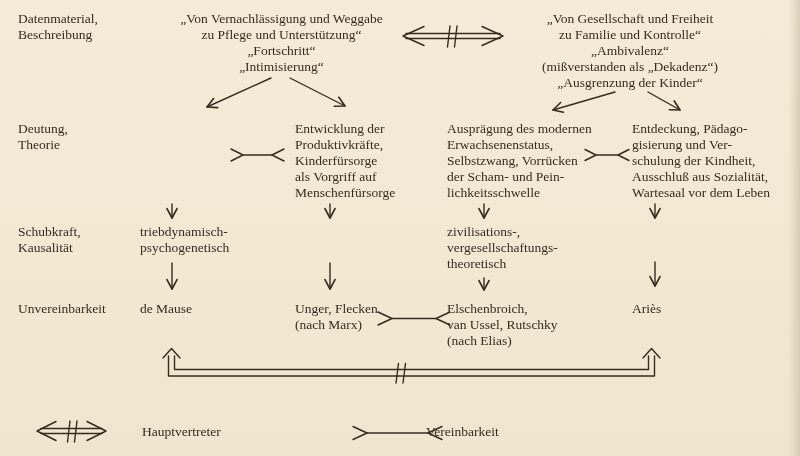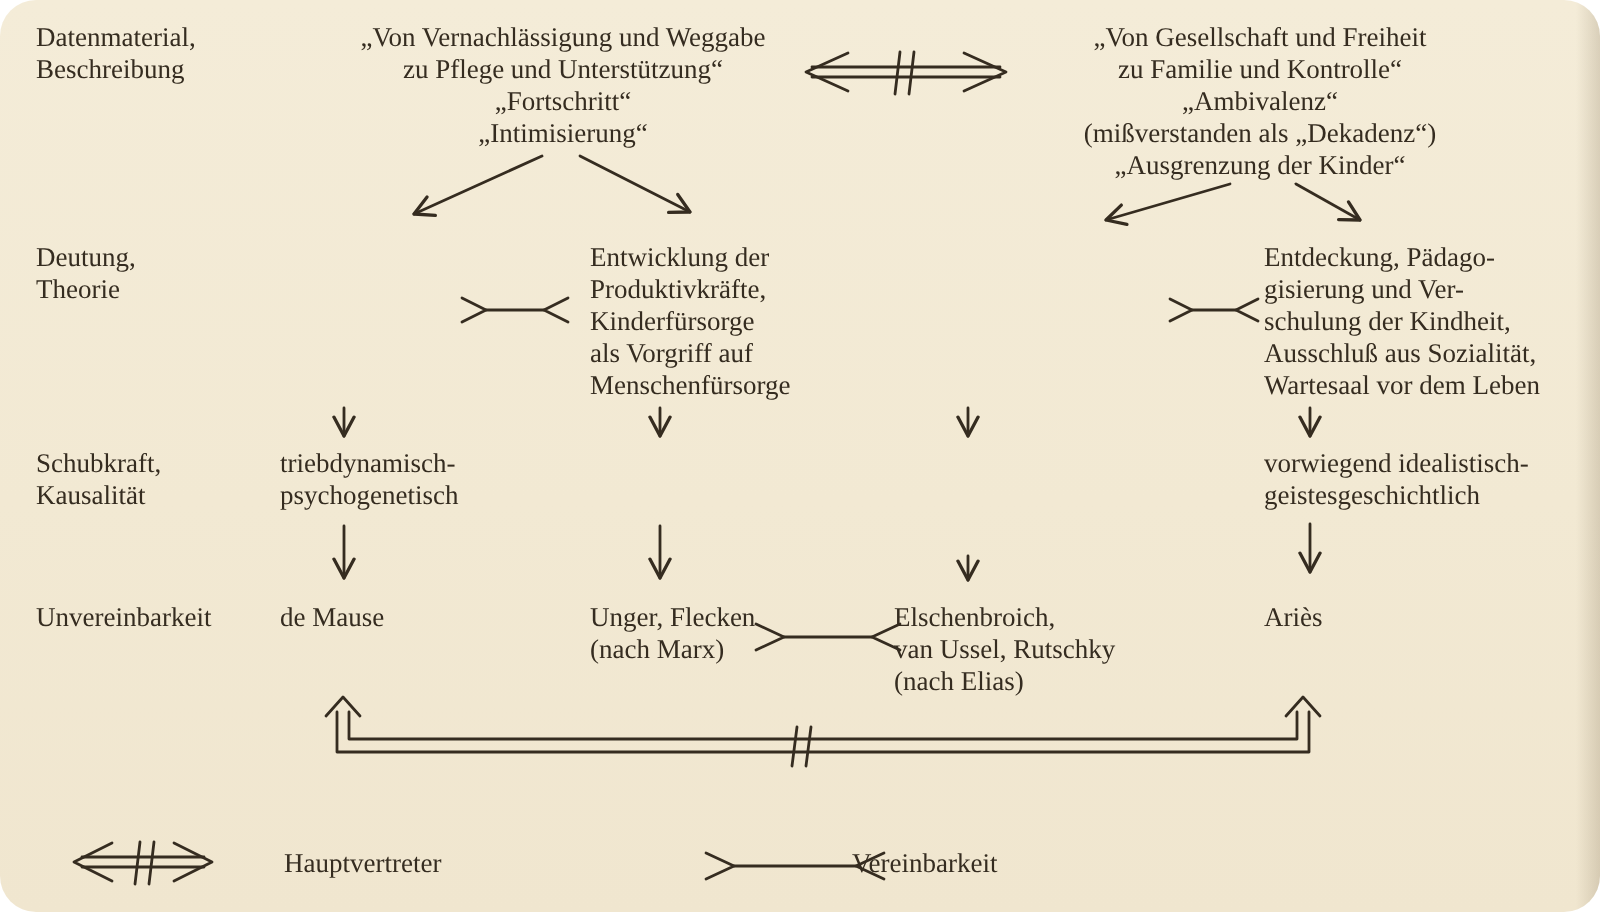--- a/index.html
+++ b/index.html
@@ -3,21 +3,20 @@
 <meta charset="utf-8">
 <style>
   html,body { margin:0; padding:0; }
   .stage {
     position:relative;
     width:800px; height:456px;
     background:linear-gradient(180deg,#f4ecd8 0%, #f2e9d3 55%, #f0e6cf 100%);
     font-family:"Liberation Serif", serif;
     color:#352c20;
     overflow:hidden;
-    border-radius:18px;
   }
   .tb {
     position:absolute;
     font-size:13.5px;
     line-height:16px;
     white-space:nowrap;
   }
   .center { text-align:center; }
   svg.overlay { position:absolute; left:0; top:0; width:800px; height:456px; }
   .edge-shade {
@@ -33,24 +32,25 @@
 
   <div class="tb" style="left:18px; top:11px">Datenmaterial,<br>Beschreibung</div>
   <div class="tb" style="left:18px; top:121px">Deutung,<br>Theorie</div>
   <div class="tb" style="left:18px; top:224px">Schubkraft,<br>Kausalität</div>
   <div class="tb" style="left:18px; top:301px">Unvereinbarkeit</div>
 
   <div class="tb center" style="left:159px; top:11px; width:245px">„Von Vernachlässigung und Weggabe<br>zu Pflege und Unterstützung“<br>„Fortschritt“<br>„Intimisierung“</div>
   <div class="tb center" style="left:515px; top:11px; width:230px">„Von Gesellschaft und Freiheit<br>zu Familie und Kontrolle“<br>„Ambivalenz“<br>(mißverstanden als „Dekadenz“)<br>„Ausgrenzung der Kinder“</div>
 
   <div class="tb" style="left:295px; top:121px">Entwicklung der<br>Produktivkräfte,<br>Kinderfürsorge<br>als Vorgriff auf<br>Menschenfürsorge</div>
+  <div class="tb" style="left:447px; top:121px">Ausprägung des modernen<br>Erwachsenenstatus,<br>Selbstzwang, Vorrücken<br>der Scham- und Pein-<br>lichkeitsschwelle</div>
   <div class="tb" style="left:632px; top:121px">Entdeckung, Pädago-<br>gisierung und Ver-<br>schulung der Kindheit,<br>Ausschluß aus Sozialität,<br>Wartesaal vor dem Leben</div>
 
   <div class="tb" style="left:140px; top:224px">triebdynamisch-<br>psychogenetisch</div>
-  <div class="tb" style="left:632px; top:224px">vorwiegend idealistisch-<br>geistesgeschichtlich</div>
+  <div class="tb" style="left:447px; top:224px">zivilisations-,<br>vergesellschaftungs-<br>theoretisch</div>
 
   <div class="tb" style="left:140px; top:301px">de Mause</div>
   <div class="tb" style="left:295px; top:301px">Unger, Flecken<br>(nach Marx)</div>
   <div class="tb" style="left:447px; top:301px">Elschenbroich,<br>van Ussel, Rutschky<br>(nach Elias)</div>
   <div class="tb" style="left:632px; top:301px">Ariès</div>
 
   <div class="tb" style="left:142px; top:424px">Hauptvertreter</div>
   <div class="tb" style="left:426px; top:424px">Vereinbarkeit</div>
 
   <svg class="overlay" viewBox="0 0 800 456">

